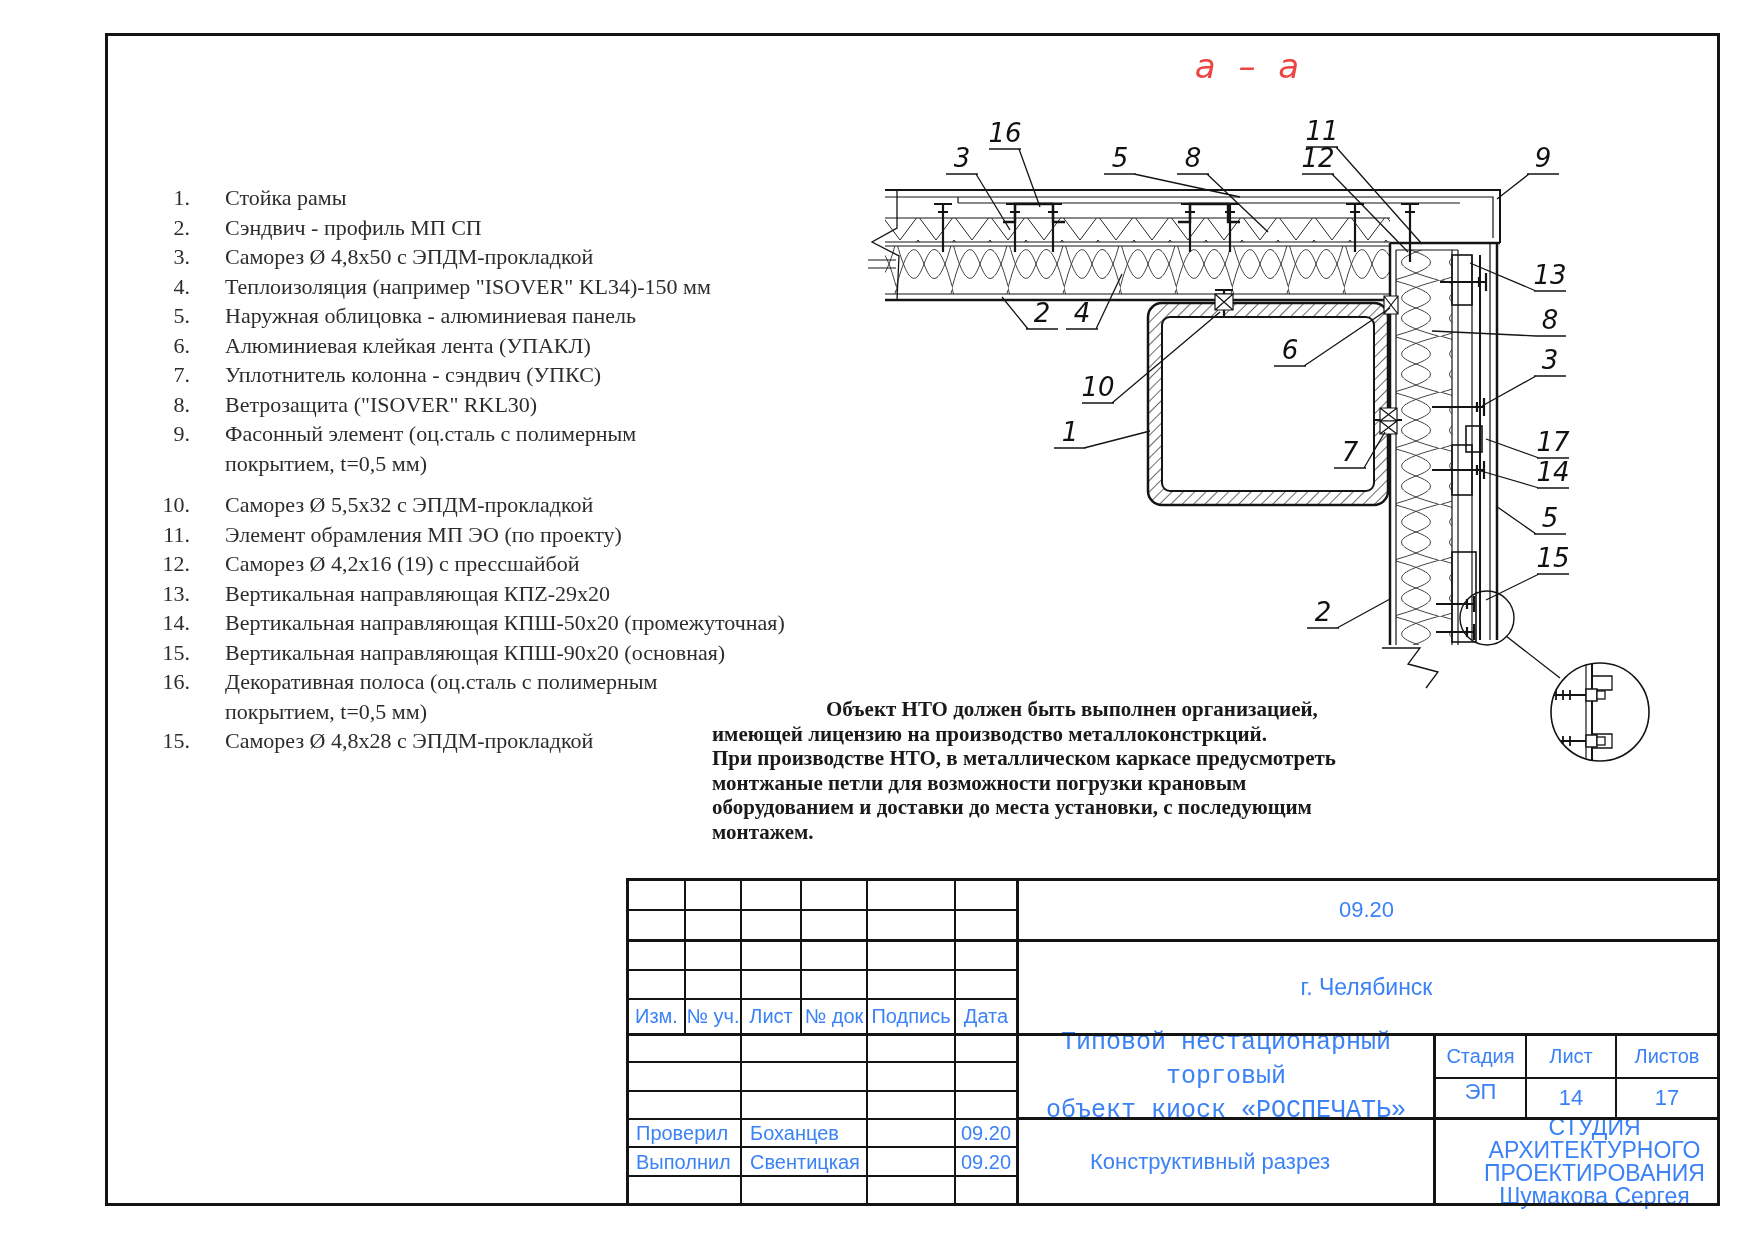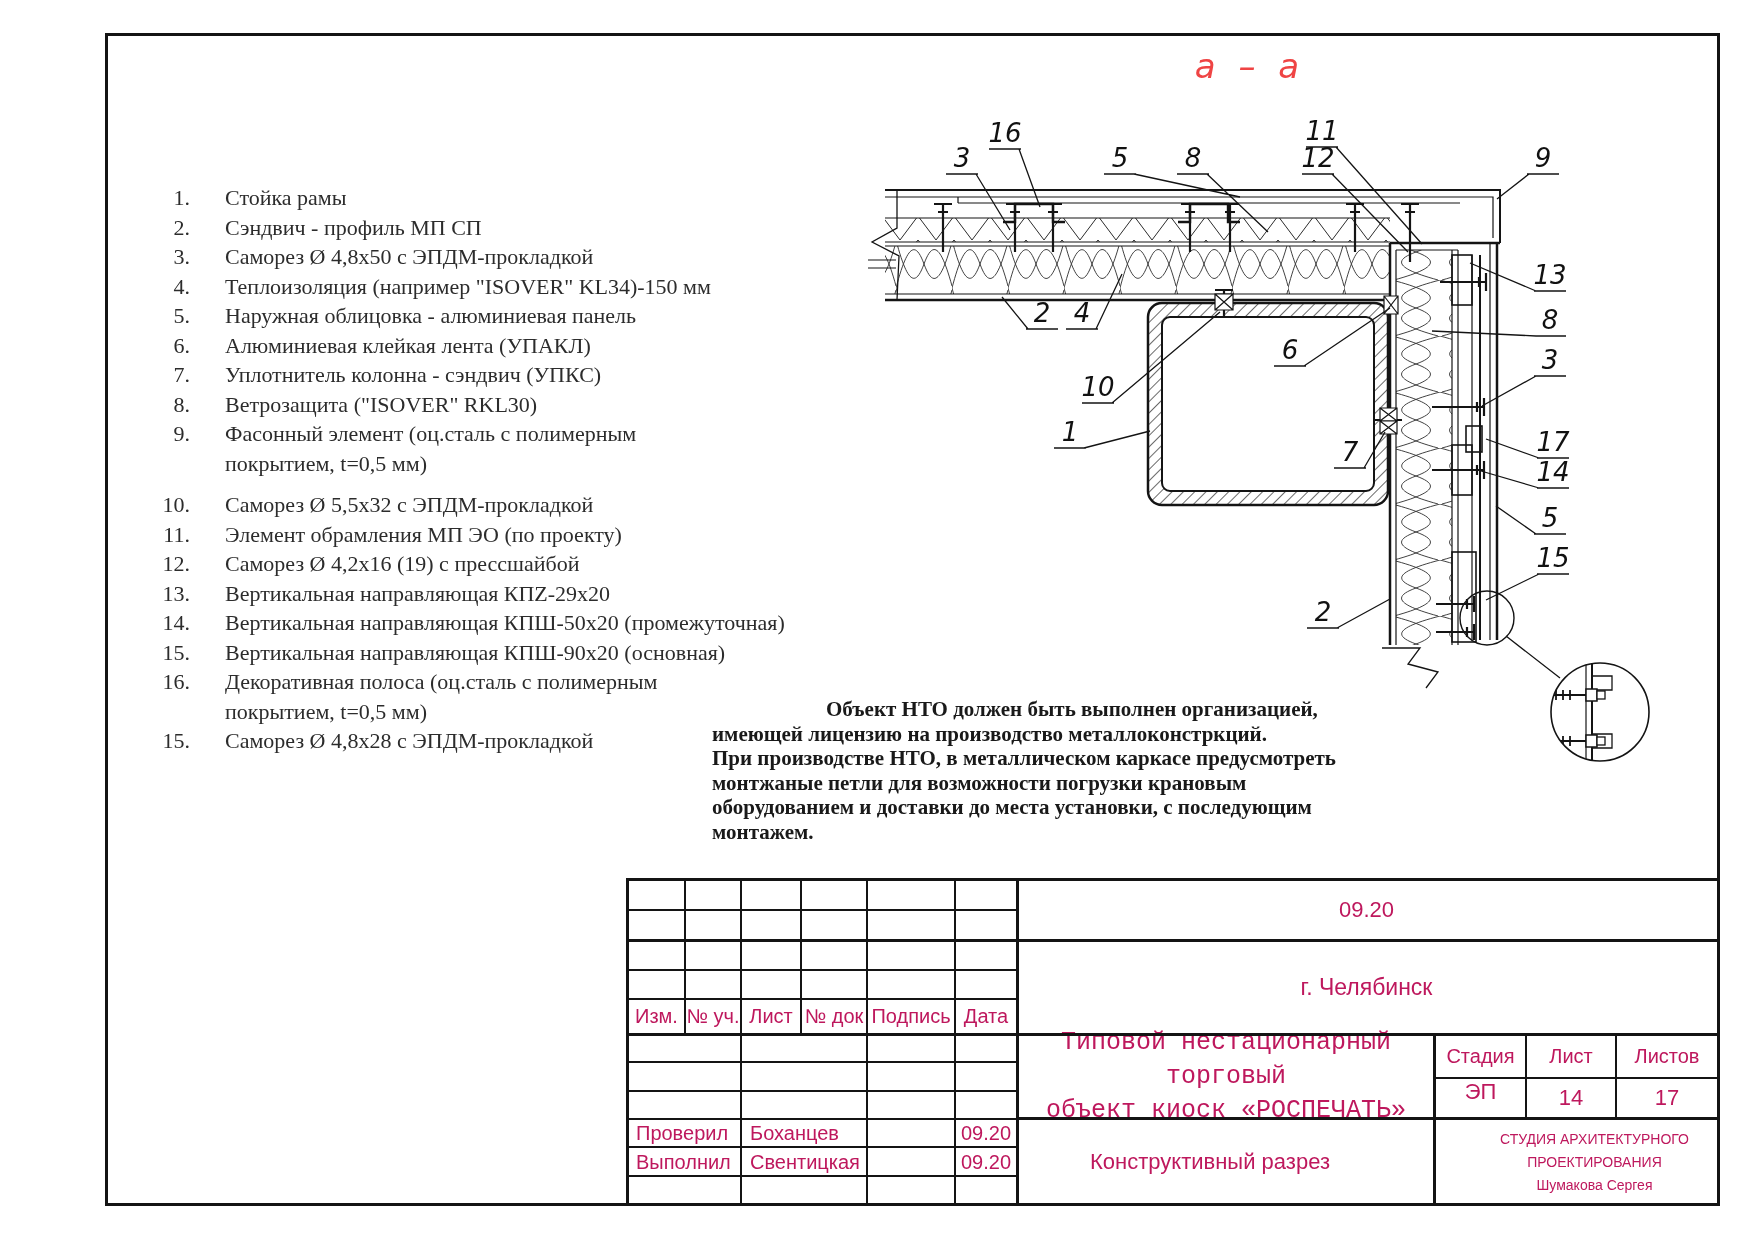--- a/index.html
+++ b/index.html
@@ -26,27 +26,27 @@
   .note-line { height:24.6px; line-height:24.6px; white-space:nowrap; }
   .note-line:first-child { text-indent:114px; }
   
   #drawing-svg { position:absolute; left:0; top:0; width:1754px; height:1241px; }
   .callout { position:absolute; transform:translate(-50%,-56%); font-style:italic;
              font-size:26px; color:#111; font-family:"DejaVu Sans", sans-serif; }
   
   #title-block { position:absolute; left:626px; top:878px; width:1094px; height:328px; background:#fff; }
   .ln { position:absolute; background:#141414; }
   .cell { position:absolute; display:flex; align-items:center; justify-content:center;
-          text-align:center; color:#be185d; }
+          text-align:center; color:#3b82f6; }
   .cell.left { justify-content:flex-start; padding-left:7px; text-align:left; }
   .tb-small { font-size:20px; }
   .tb-mid   { font-size:22px; }
   .tb-city  { font-size:23px; }
   .tb-proj  { font-size:25px; line-height:34px;font-family:Liberation Mono, monospace; }
-  .tb-org   { font-size:14px; line-height:23px;padding-left:36px; }
+  .tb-org   { font-size:23px; line-height:23px;padding-left:36px; }
 </style>
 </head>
 <body>
 
 <div id="sheet">
 
   <div id="frame"></div>
 
   <span id="section-title">а – а</span>
 

